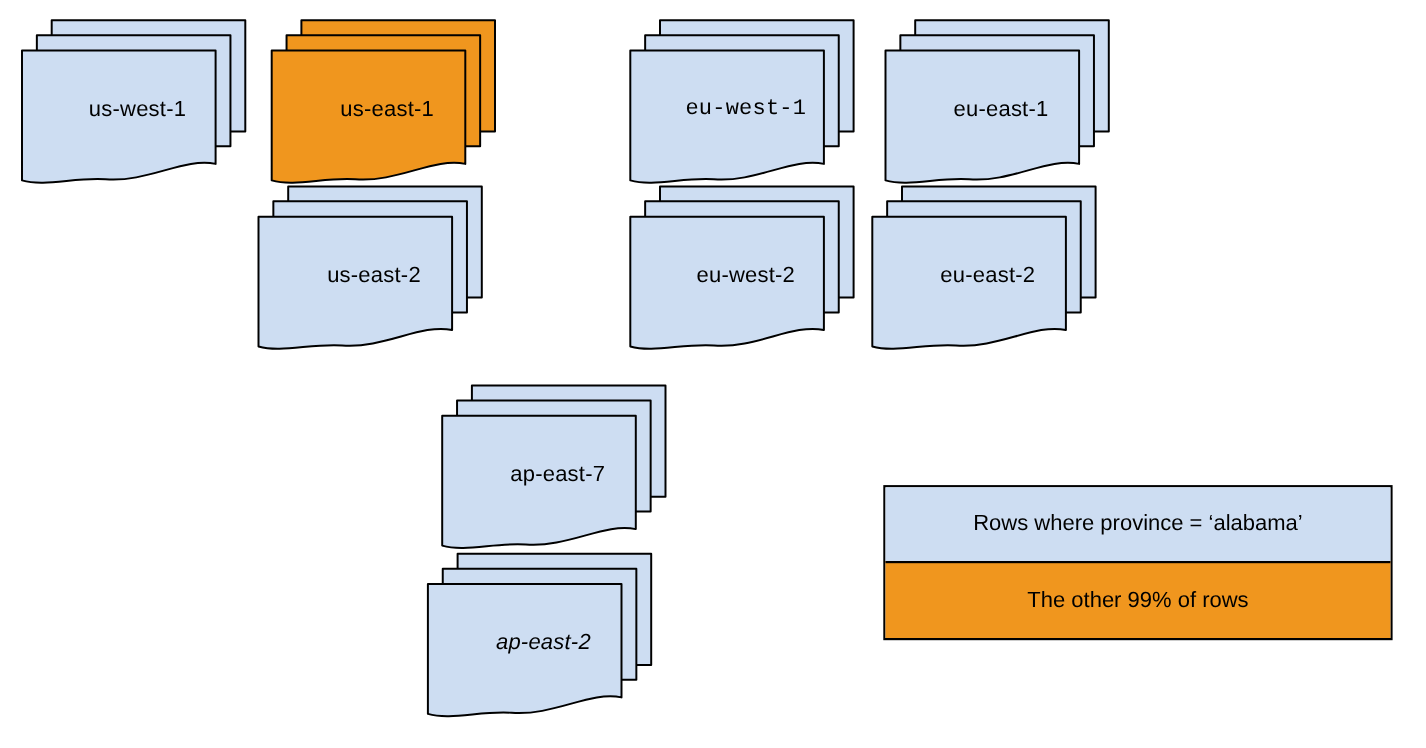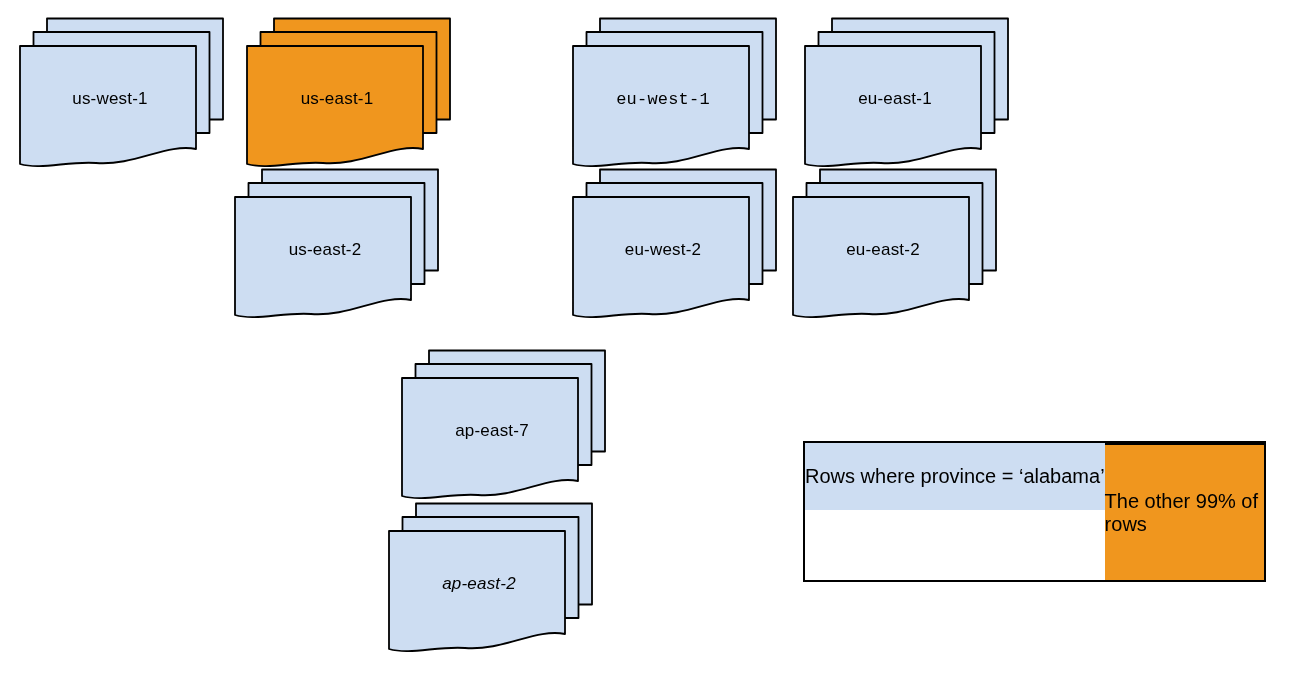--- a/index.html
+++ b/index.html
@@ -31,28 +31,28 @@
     position:absolute;
     left:0; top:0;
     width:206px;
     height:154px;
     overflow:visible;
     color:var(--blue);
   }
   .stack.orange .stack-svg{ color:var(--orange); }
   .stack-label{
     position:absolute;
-    left:3px;
+    left:18px;
     top:62px;
     width:176px;
     height:40px;
     display:flex;
     align-items:center;
     justify-content:center;
-    font-size:17px;
+    font-size:20px;
     letter-spacing:0.2px;
     color:var(--ink);
     white-space:nowrap;
   }
   
   .pos-us-west-1{left:19px;  top:17px;}
   .pos-us-east-1{left:246px; top:17px;}
   .pos-eu-west-1{left:572px; top:17px;font-family:Liberation Mono, monospace;}
   .pos-eu-east-1{left:804px; top:17px;}
   .pos-us-west-2{left:19px;  top:168px;}
@@ -64,21 +64,21 @@
 
   
   .legend{
     position:absolute;
     left:803px;
     top:441px;
     width:463px;
     height:141px;
     border:2px solid var(--ink);
     display:flex;
-    flex-direction:row;
+    flex-direction:column;
   }
   .legend-row{
     display:flex;
     align-items:center;
     justify-content:center;
     font-size:20px;
     color:var(--ink);
   }
   .legend-row.blue{
     background:var(--blue);

